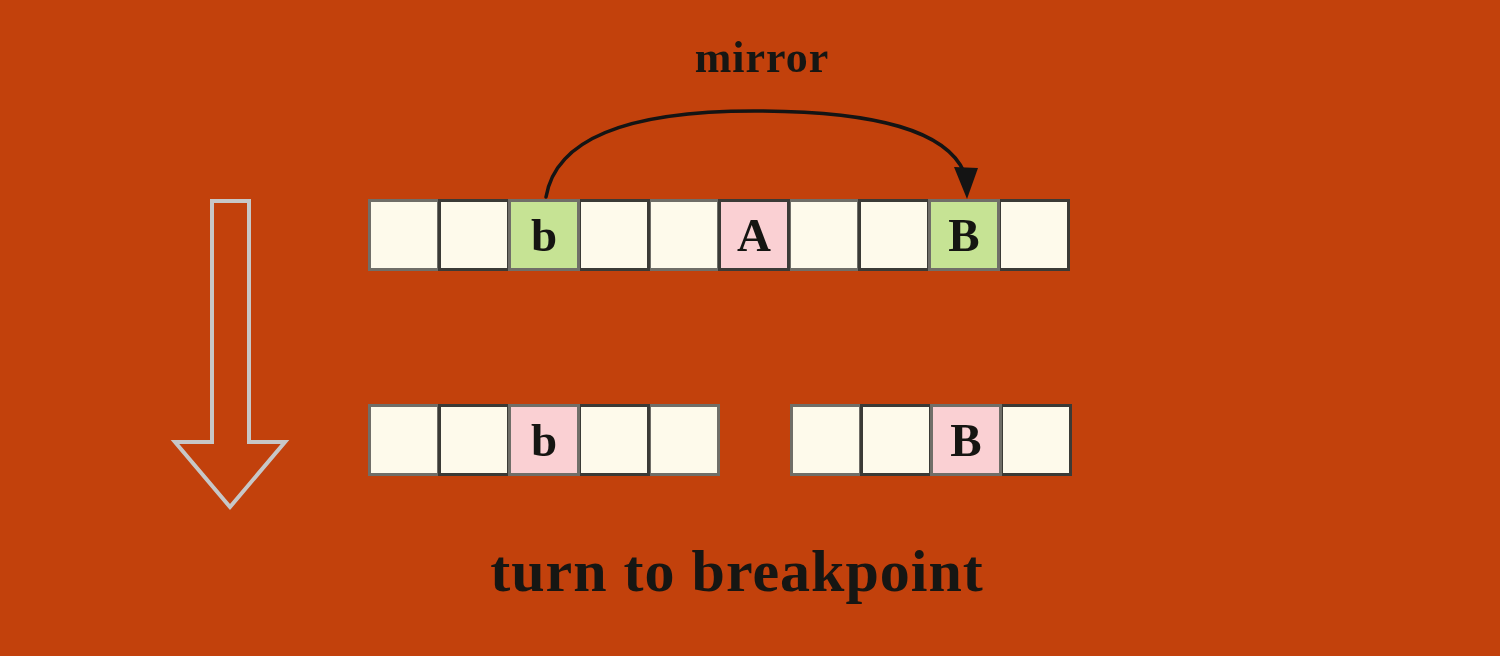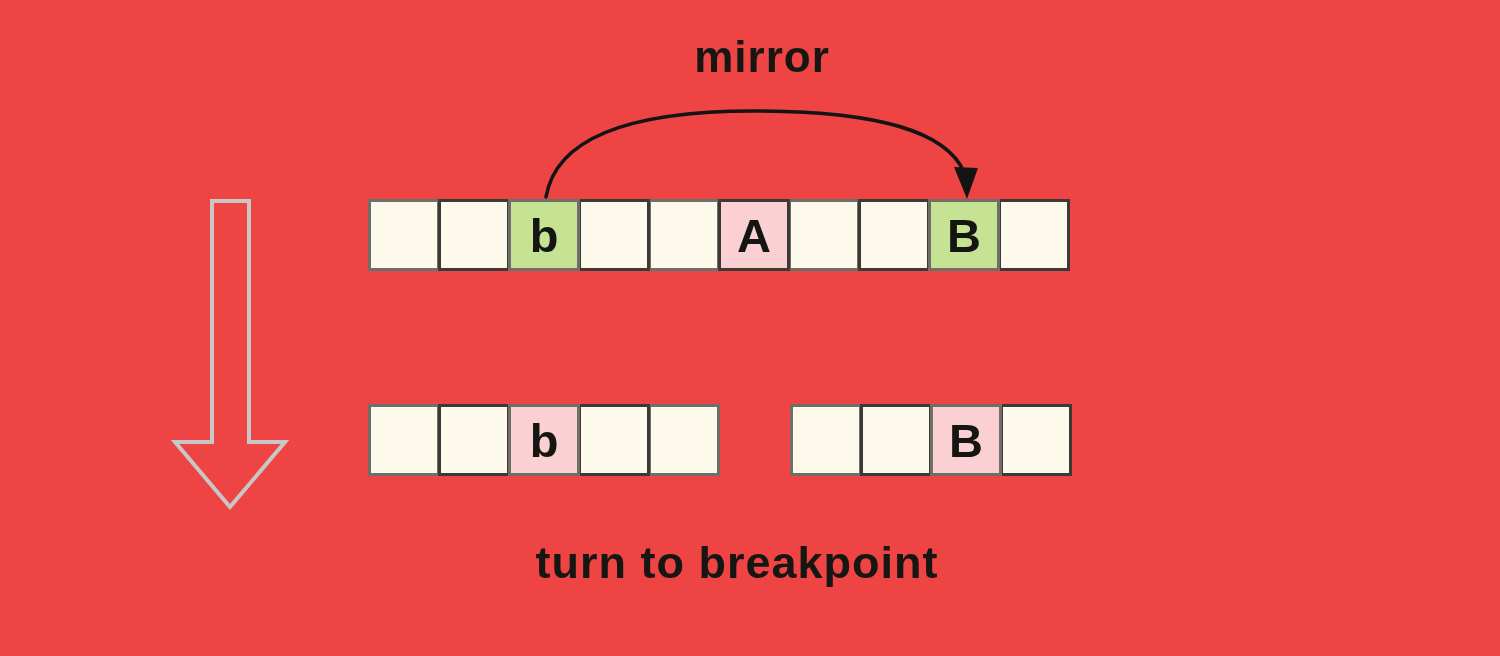--- a/index.html
+++ b/index.html
@@ -1,39 +1,39 @@
 <!DOCTYPE html>
 <html><head>
 <meta charset="utf-8">
 <style>
   html, body { margin: 0; padding: 0; }
   .canvas {
     position: relative;
     width: 1500px;
     height: 656px;
-    background: #ef4444;
+    background: #c2410c;
     overflow: hidden;
-    font-family: Liberation Sans, sans-serif;
+    font-family: Liberation Serif, serif;
   }
   .overlay {
     position: absolute;
     left: 0; top: 0;
     width: 1500px; height: 656px;
     pointer-events: none;
   }
   .label {
     position: absolute;
     transform: translateX(-50%);
     font-weight: 700;
     color: #161613;
     white-space: nowrap;
     letter-spacing: 1px;
   }
   .label.mirror   { left: 762px; top: 32px;  font-size: 44px; }
-  .label.caption  { left: 737px; top: 537px; font-size: 45px; }
+  .label.caption  { left: 737px; top: 537px; font-size: 60px; }
   .cell-array {
     position: absolute;
     display: flex;
     height: 72px;
   }
   .cell-array.top          { left: 368px; top: 199px; }
   .cell-array.bottom-left  { left: 368px; top: 404px; }
   .cell-array.bottom-right { left: 790px; top: 404px; }
   .cell {
     box-sizing: border-box;

